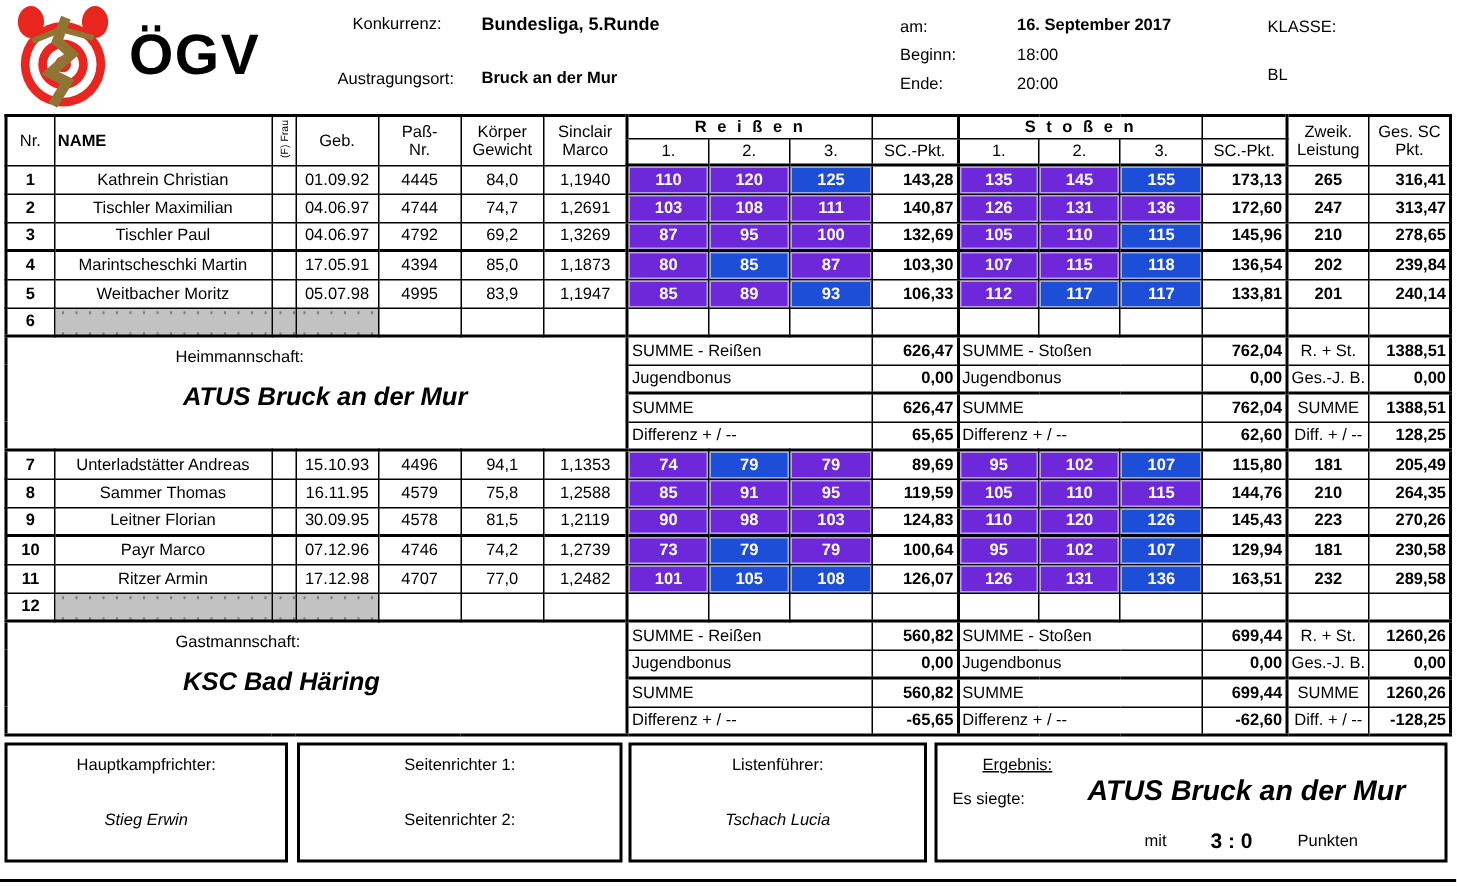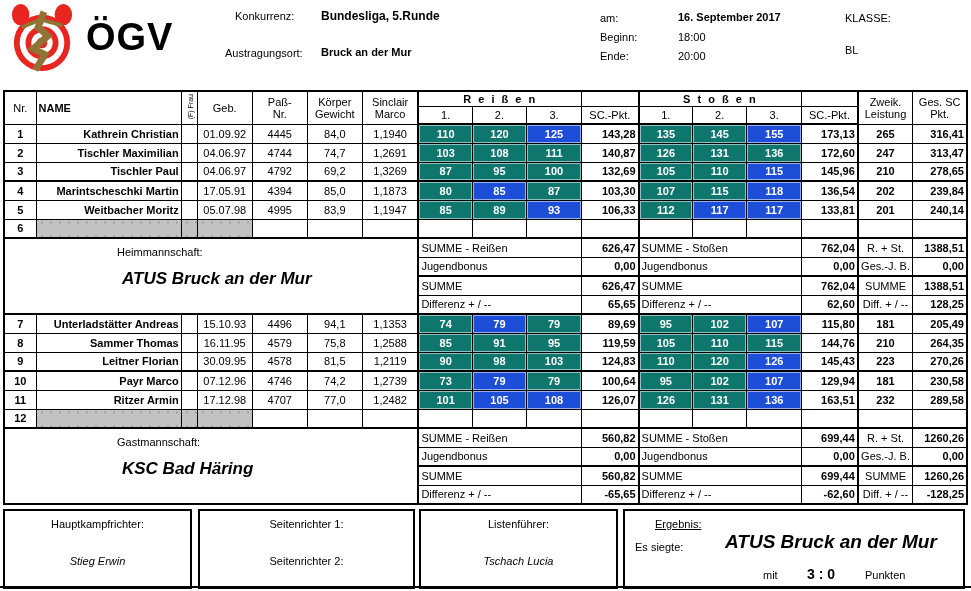--- a/index.html
+++ b/index.html
@@ -2,21 +2,21 @@
 <html><head>
 <meta charset="utf-8">
 <style>
   * { margin:0; padding:0; box-sizing:border-box; }
   body { background:#fff; }
   .sheet {
     position:relative; width:971px; height:591px; background:#fff;
     font-family:"Liberation Sans", sans-serif; color:#000; overflow:hidden;
   }
   
-  .topbar { position:relative; height:90px;padding-left:16px; }
+  .topbar { position:relative; height:76px;padding-left:16px; }
   .logo { position:absolute; left:8px; top:4px; width:68px; height:68px; }
   .brand { position:absolute; left:86px; top:16px; font-size:38px; font-weight:bold; letter-spacing:1px; }
   .fld { position:absolute; font-size:11px; white-space:nowrap; }
   .lbl { text-align:left; }
   .val { font-weight:bold; }
   .valn { font-weight:normal; }
   
   table.main { border-collapse:collapse; table-layout:fixed; width:965px; margin-left:3px; border:2px solid #000; }
   table.main th, table.main td {
     border:1px solid #000; font-size:11px; height:19px; padding:0 2px;
@@ -27,24 +27,24 @@
   tr.hsub th { height:18px; border-bottom-width:2px; }
   .h-nr { font-size:11px; }
   .h-name { font-weight:bold; font-size:14px; text-align:left; padding-left:12px; }
   .two { font-size:10.5px; line-height:12px; }
   .grp { font-weight:bold; letter-spacing:2px; font-size:12px; }
   .vtext { writing-mode:vertical-rl; transform:rotate(180deg); font-size:7px; line-height:14px; display:inline-block; }
   .bL2 { border-left-width:2px !important; }
   .bT2 { border-top-width:2px !important; }
   .bB2 { border-bottom-width:2px !important; }
   td.nr   { text-align:center; font-weight:bold; }
-  td.name { text-align:right; font-weight:bold; padding-left:4px; }
+  td.name { text-align:center; font-weight:normal; padding-left:4px; }
   td.cnum { text-align:center; }
   td.att  { text-align:center; font-weight:bold; }
-  td.att[data-status="g"] { background:#0f766e; color:#fff; box-shadow:inset 0 0 0 1px rgba(255,255,255,.55); }
+  td.att[data-status="g"] { background:#6d28d9; color:#fff; box-shadow:inset 0 0 0 1px rgba(255,255,255,.55); }
   td.att[data-status="f"] { background:#1d4ed8; color:#fff; box-shadow:inset 0 0 0 1px rgba(255,255,255,.55); }
   td.att[data-status="e"] { background:#fff; }
   td.sc   { text-align:right; font-weight:bold; padding-right:4px; }
   td.zk   { text-align:center; font-weight:bold; }
   tr.gray td.gcell {
     background-color:#c2c2c2;
     background-image:radial-gradient(circle, #808080 0.8px, transparent 1px);
     background-size:9px 14px; background-position:1px 10px;
   }
   

